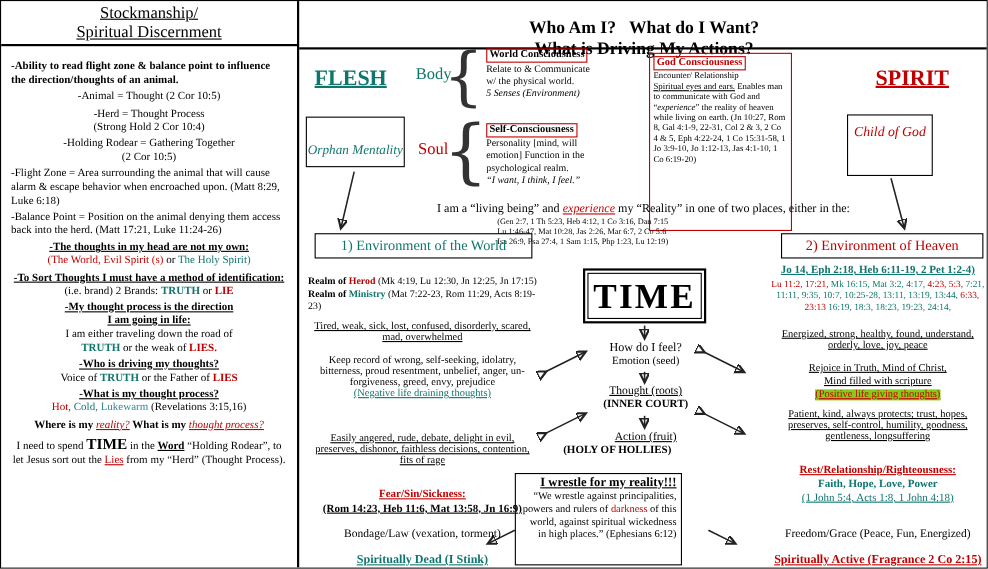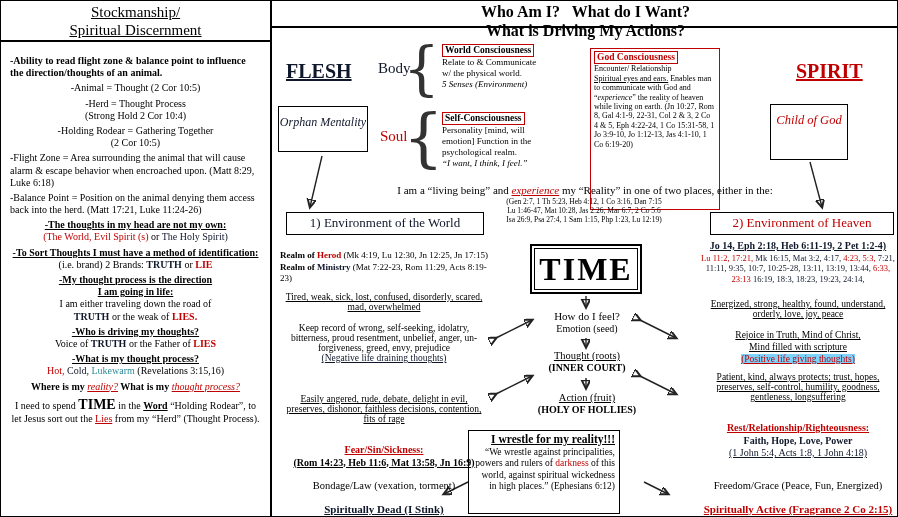--- a/index.html
+++ b/index.html
@@ -1,74 +1,74 @@
 <!DOCTYPE html>
 <html><head>
 <meta charset="utf-8">
 <style>
   *{margin:0;padding:0;box-sizing:border-box}
   html,body{background:#9a9a9a}
   .page{position:relative;width:898px;height:517px;background:#fff;border:1px solid #000;
         font-family:"Liberation Serif",serif;color:#000;overflow:hidden}
   .b{font-weight:bold}.u{text-decoration:underline}.i{font-style:italic}.c{text-align:center}
-  .blue{color:#0f172a}.red{color:#C00000}.teal{color:#2E8B9A}
-  .hl{background:#7dd3fc;color:#C00000}
+  .blue{color:#0f766e}.red{color:#C00000}.teal{color:#2E8B9A}
+  .hl{background:#84cc16;color:#C00000}
   .abs{position:absolute}
 
   
   .left{position:absolute;left:0;top:0;width:271px;height:100%;border-right:2px solid #000}
   .left-header{height:41px;border-bottom:2px solid #000;text-align:center;padding-top:2px}
   .left-header .t{font-size:15px;font-weight:normal;text-decoration:underline;line-height:1.2}
   .left-body{padding:13px 9px;font-size:10px;line-height:1.22}
   .left-body p{margin-bottom:3px}
   .time-inline{font-size:14px;font-weight:bold}
 
   
   .right{position:absolute;left:271px;top:0;width:627px;height:100%}
-  .right-header{height:27px;border-bottom:2px solid #000;text-align:center;padding-top:1px}
+  .right-header{height:44px;border-bottom:2px solid #000;text-align:center;padding-top:15px}
   .right-header .t{font-size:16px;font-weight:bold;line-height:1.2;white-space:pre-wrap}
   .rc{position:absolute;left:0;top:41px;width:627px;height:474px;font-size:10px}
 
   .flesh{left:14px;top:18px;font-size:20px}
   .spirit{left:524px;top:18px;font-size:20px}
   .body-label{left:106px;top:18px;font-size:15px}
   .soul-label{left:108px;top:86px;font-size:15px}
   .brace{font-family:"DejaVu Serif",serif;color:#333;line-height:1}
   .brace1{left:131px;top:-2px;font-size:58px}
   .brace2{left:131px;top:64px;font-size:64px}
   .box-title{display:inline-block;border:1px solid #C00000;padding:0 2px;font-weight:bold;font-size:9.5px}
   .world-box{left:170px;top:2px;width:146px;font-size:9px;line-height:1.2}
   .self-box{left:170px;top:70px;width:146px;font-size:9px;line-height:1.2}
-  .orphan-box{left:6px;top:64px;width:90px;height:46px;border:1.5px solid #000;font-size:12px;padding-top:8px;text-align:center}
+  .orphan-box{left:6px;top:64px;width:90px;height:46px;border:1.5px solid #000;font-size:12px;padding-top:22px;text-align:center}
   .god-box{left:318px;top:6px;width:130px;height:162px;border:1.5px solid #C00000;padding:2px 3px;font-size:8px;line-height:1.18}
   .child-box{left:498px;top:62px;width:78px;height:56px;border:1.5px solid #000;font-size:12.5px;padding-top:8px;text-align:center}
 
   .living{left:58px;top:142px;width:510px;font-size:11px;text-align:center}
-  .living-refs{left:180px;top:156px;width:264px;font-size:7.5px;line-height:1.18;text-align:center}
+  .living-refs{left:180px;top:156px;width:264px;font-size:7.5px;line-height:1.18;text-align:left}
 
   .envw-header{left:14px;top:170px;width:198px;height:23px;border:1.5px solid #000;font-size:13px;text-align:center;padding-top:2px}
   .envh-header{left:438px;top:170px;width:184px;height:23px;border:1.5px solid #000;font-size:13px;text-align:center;padding-top:2px}
 
   .w-refs{left:4px;top:196px;width:216px;font-size:9px;text-align:center}
   .w-realms{left:8px;top:208px;width:214px;font-size:9px;line-height:1.3;text-align:left}
   .w-feel{left:12px;top:250px;width:200px;font-size:9.5px;text-align:center}
   .w-thoughts{left:10px;top:281px;width:204px;font-size:9.5px;text-align:center}
   .w-actions{left:10px;top:352px;width:204px;font-size:9.5px;text-align:center}
   .w-fear{left:12px;top:402px;width:200px;font-size:10px;text-align:center;line-height:1.25}
   .w-bondage{left:12px;top:438px;width:200px;font-size:10.5px;text-align:center}
   .w-dead{left:12px;top:461px;width:200px;font-size:11px;text-align:center}
 
   .time-box{left:258px;top:202px;width:112px;height:50px;border:2px solid #000;padding:2px}
   .time-inner{border:1.5px solid #000;height:100%;font-size:32px;font-weight:bold;text-align:center;line-height:40px;letter-spacing:2px}
   .feel{left:240px;top:268px;width:150px;font-size:11px;text-align:center}
   .feel-sub{left:240px;top:281px;width:150px;font-size:10px;text-align:center}
   .thought{left:240px;top:308px;width:150px;font-size:10.5px;text-align:center}
   .thought-sub{left:240px;top:320px;width:150px;font-size:10px;text-align:center}
   .action{left:240px;top:350px;width:150px;font-size:10.5px;text-align:center}
-  .action-sub{left:240px;top:362px;width:150px;font-size:10px;text-align:center}
+  .action-sub{left:240px;top:362px;width:150px;font-size:10px;}
   .wrestle{left:196px;top:388px;width:152px;height:84px;border:1.5px solid #000;padding:2px 4px;font-size:9.5px;text-align:right;line-height:1.2}
   .wrestle .wt{font-size:11.5px}
 
   .h-refs1{left:428px;top:198px;width:196px;font-size:10px;text-align:center}
   .h-refs2{left:428px;top:211px;width:196px;font-size:8.5px;line-height:1.22;text-align:center}
   .h-feel{left:428px;top:257px;width:196px;font-size:9.5px;text-align:center}
   .h-thoughts{left:428px;top:288px;width:196px;font-size:9.5px;text-align:center;line-height:1.25}
   .h-actions{left:428px;top:330px;width:196px;font-size:9.5px;text-align:center}
   .h-rest{left:428px;top:380px;width:196px;font-size:10px;text-align:center;line-height:1.25}
   .h-freedom{left:428px;top:438px;width:196px;font-size:10.5px;text-align:center}

